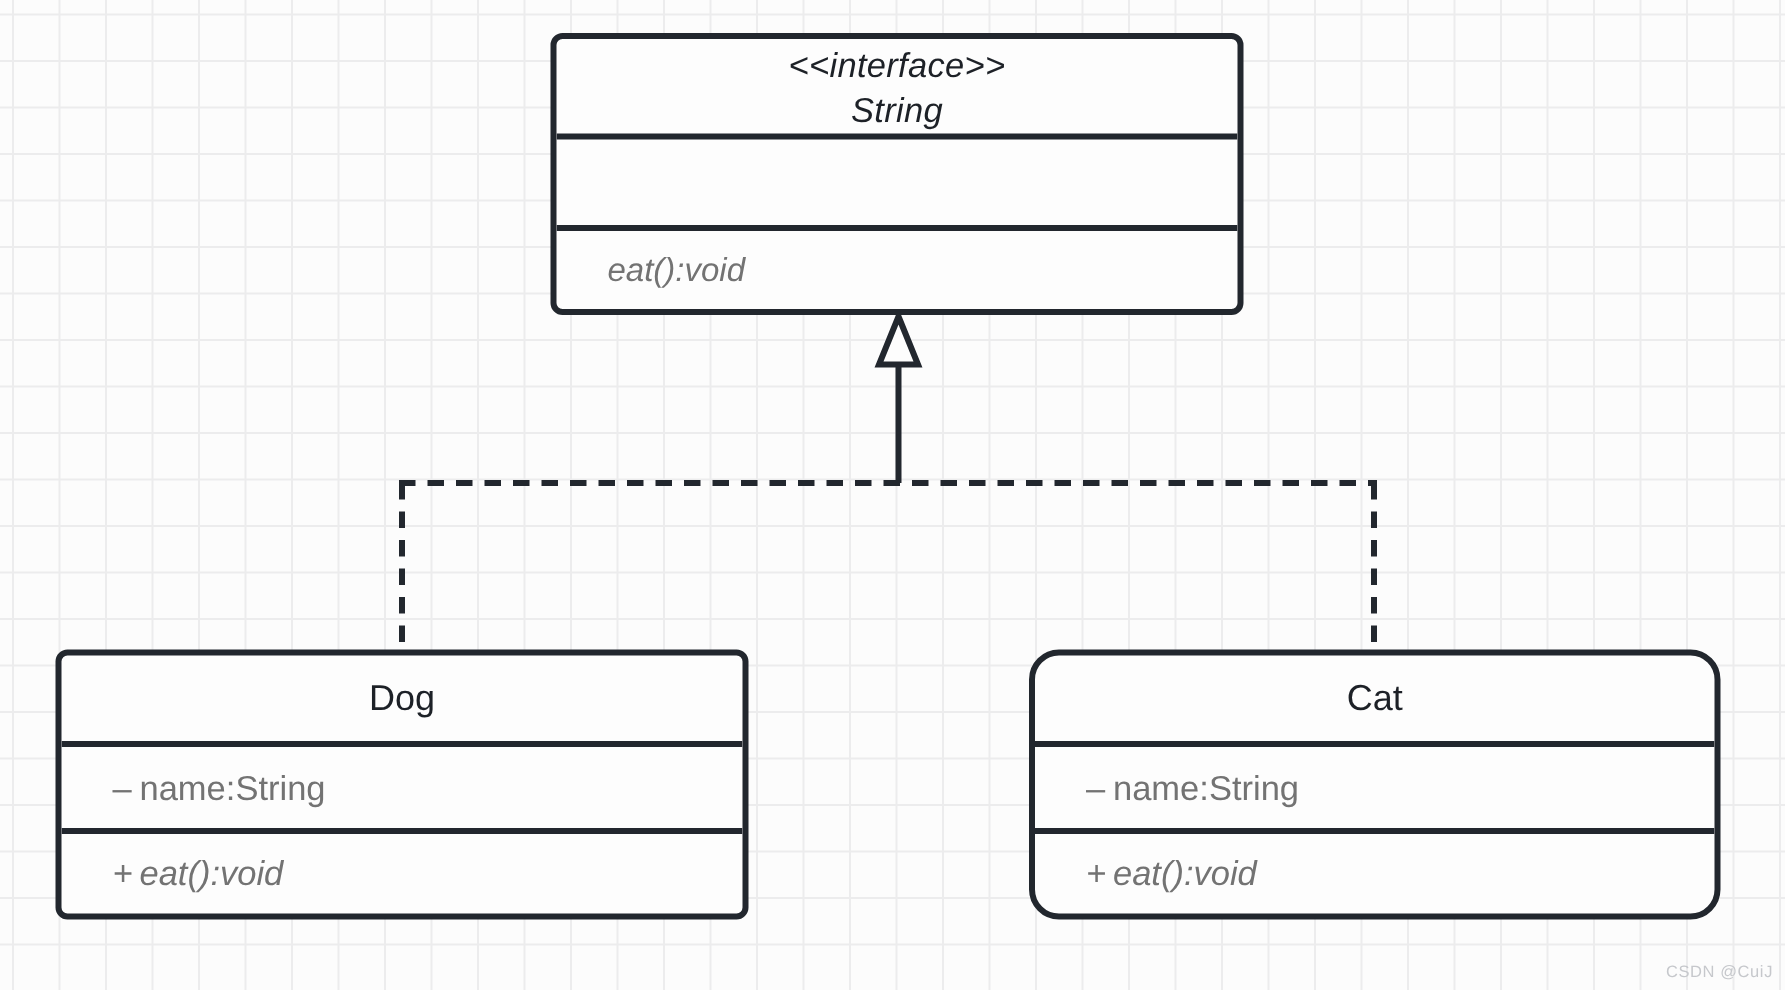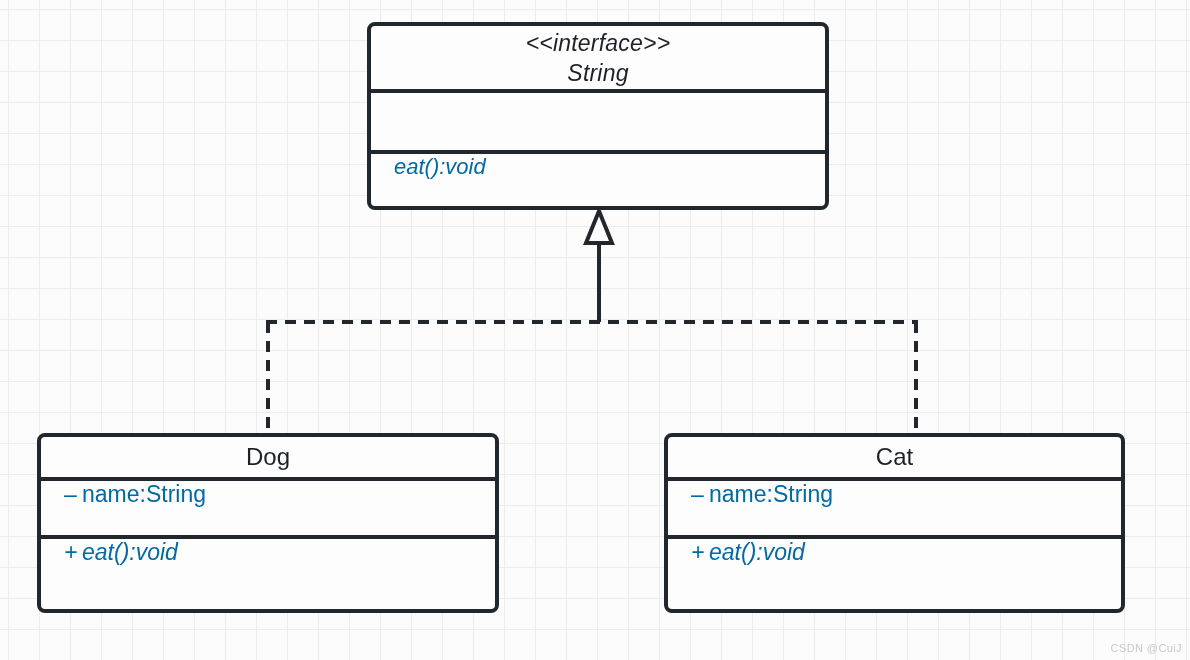--- a/index.html
+++ b/index.html
@@ -50,23 +50,23 @@
   .sec-title {
     display: flex;
     flex-direction: column;
     align-items: center;
     justify-content: center;
     text-align: left;
     color: #1d2127;
   }
   .sec-body {
     display: flex;
-    align-items: flex-start;
-    padding-left: 23px;
-    color: #0369a1;
+    align-items: center;
+    padding-left: 34px;
+    color: #737373;
   }
   .txt-italic { font-style: italic; }
   .txt-normal { font-style: normal; }
 
   
   #box-animal {
     left: 367px;
     top: 22px;
     width: 462px;
     height: 188px;
@@ -87,25 +87,26 @@
   
   .class-box {
     top: 433px;
     height: 180px;
   }
   #box-dog {
     left: 37px;
     width: 462px;
   }
   #box-cat {
-    left: 664px;
+    left: 686px;
     width: 461px;
+    border-radius: 20px;
   }
   .class-box .s-head {
-    height: 40px;
+    height: 57px;
     font-size: 24px;
   }
   .class-box .s-attrs {
     height: 58px;
     font-size: 23px;
   }
   .class-box .s-ops {
     height: 57px;
     font-size: 23px;
   }

